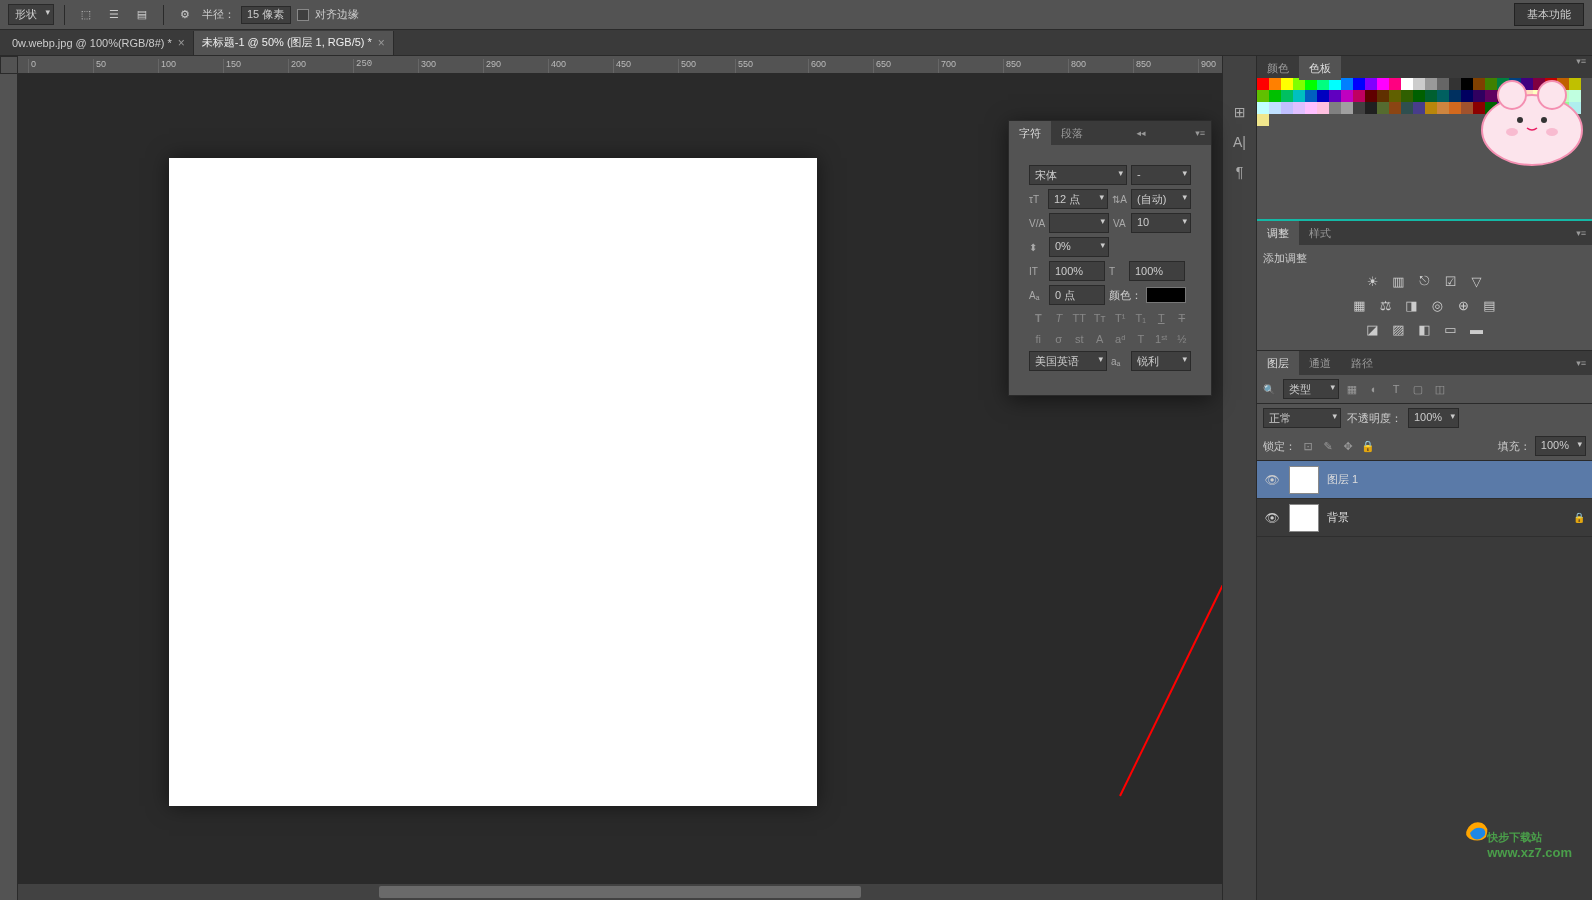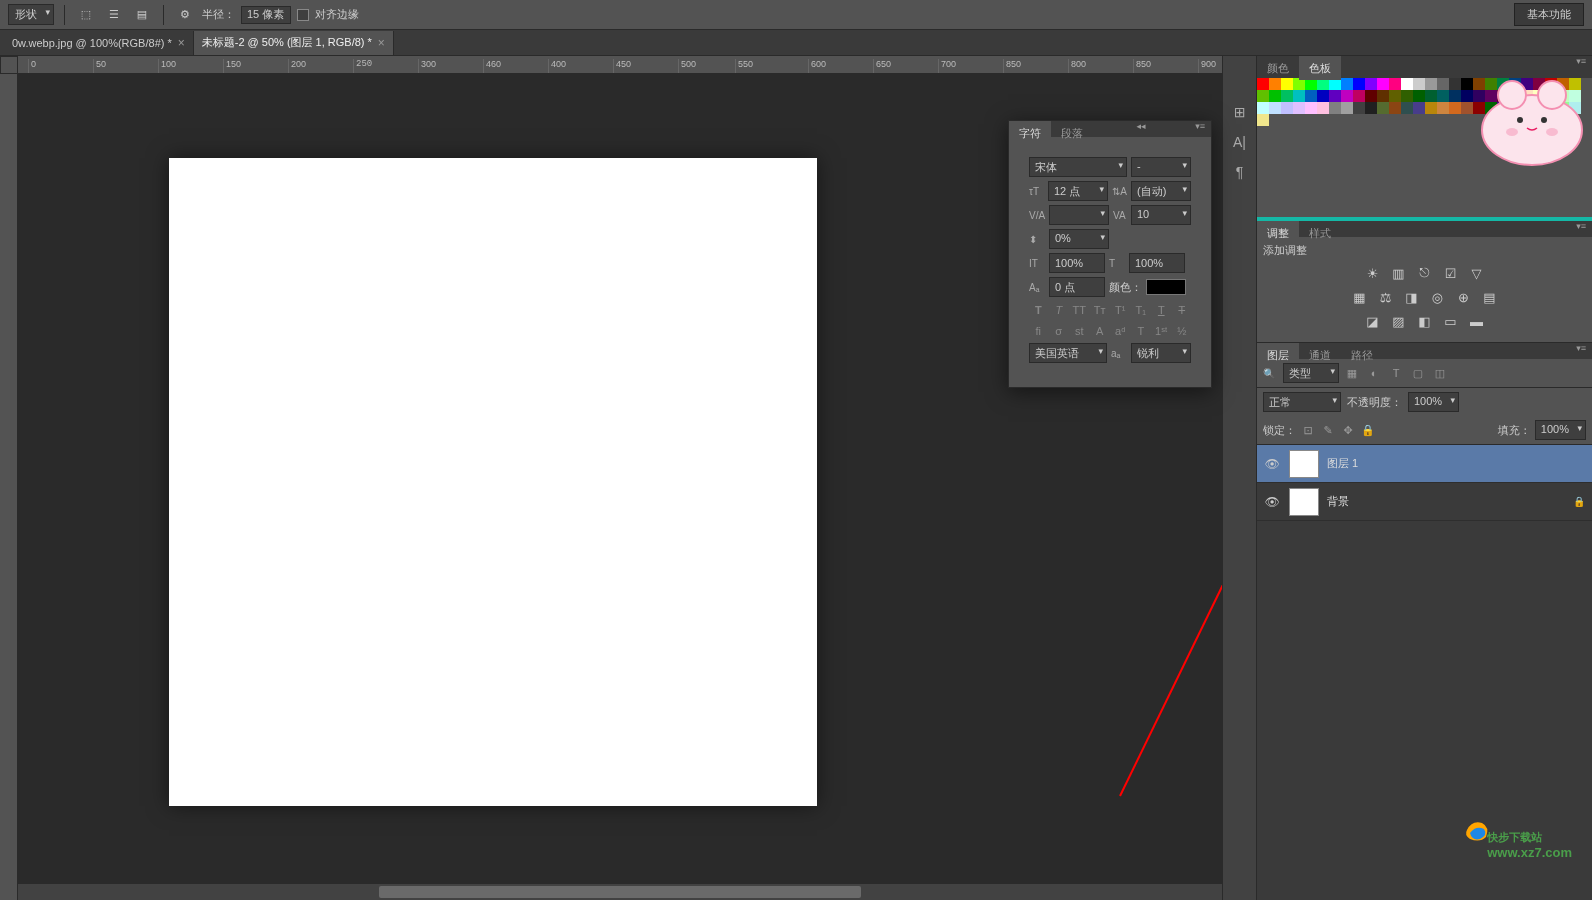--- a/index.html
+++ b/index.html
@@ -30,21 +30,21 @@
 .ruler-h { position: absolute; top: 0; left: 18px; right: 0; height: 18px; background: #535353; border-bottom: 1px solid #2a2a2a; overflow: hidden; }
 .ruler-v { position: absolute; top: 18px; left: 0; width: 18px; bottom: 0; background: #535353; border-right: 1px solid #2a2a2a; }
 .ruler-corner { position: absolute; top: 0; left: 0; width: 18px; height: 18px; background: #535353; border: 1px solid #2a2a2a; }
 .ruler-tick { position: absolute; top: 3px; color: #bbb; font-size: 9px; border-left: 1px solid #666; padding-left: 2px; height: 15px; }
 .canvas { position: absolute; top: 102px; left: 169px; width: 648px; height: 648px; background: #fff; box-shadow: 0 0 20px rgba(0,0,0,0.5); }
 .hscroll { position: absolute; bottom: 0; left: 18px; right: 0; height: 16px; background: #424242; }
 .hscroll-thumb { position: absolute; left: 30%; width: 40%; height: 12px; top: 2px; background: #6a6a6a; border-radius: 2px; }
 
 
 .char-panel { position: absolute; left: 1008px; top: 120px; width: 204px; background: #535353; border: 1px solid #2a2a2a; box-shadow: 0 4px 20px rgba(0,0,0,0.5); font-size: 11px; }
-.panel-tabs { height: 16px; display: flex; background: #3a3a3a; }
+.panel-tabs { height: 24px; display: flex; background: #3a3a3a; align-items: center; }
 .panel-tab { padding: 0 10px; height: 24px; display: flex; align-items: center; color: #999; }
 .panel-tab.active { background: #535353; color: #ddd; }
 .panel-menu { margin-left: auto; padding: 0 6px; color: #999; font-size: 9px; }
 .panel-body { padding: 20px; }
 .panel-row { display: flex; gap: 4px; margin-bottom: 4px; align-items: center; }
 .p-dropdown { flex: 1; background: #3f3f3f; border: 1px solid #2a2a2a; color: #ccc; padding: 2px 16px 2px 5px; font-size: 11px; height: 20px; position: relative; }
 .p-dropdown.small { flex: 0 0 60px; }
 .p-dropdown::after { content: '▾'; position: absolute; right: 3px; top: 2px; font-size: 9px; }
 .p-icon { width: 16px; height: 14px; color: #aaa; font-size: 10px; display: flex; align-items: center; }
 .p-input { width: 56px; background: #3f3f3f; border: 1px solid #2a2a2a; color: #ccc; padding: 2px 5px; height: 20px; font-size: 11px; }
@@ -52,21 +52,21 @@
 .p-btn { flex: 1; height: 18px; display: flex; align-items: center; justify-content: center; color: #888; font-size: 11px; cursor: pointer; }
 .color-swatch { width: 40px; height: 16px; background: #000; border: 1px solid #777; }
 
 
 .right-dock { width: 370px; background: #535353; display: flex; border-left: 1px solid #2a2a2a; }
 .dock-strip { width: 34px; background: #424242; border-right: 1px solid #2a2a2a; padding-top: 40px; }
 .dock-strip-btn { width: 28px; height: 28px; margin: 2px auto; display: flex; align-items: center; justify-content: center; color: #aaa; font-size: 14px; }
 .dock-panels { flex: 1; display: flex; flex-direction: column; }
 
 
-.color-section { height: 165px; border-bottom: 4px solid #14b8a6; position: relative; }
+.color-section { height: 165px; border-bottom: 2px solid #14b8a6; position: relative; }
 .swatches { display: flex; flex-wrap: wrap; padding: 0; }
 .swatch { width: 12px; height: 12px; border: none; }
 .color-tabs { position: absolute; top: 0; left: 0; display: flex; height: 22px; background: #3a3a3a; z-index: 2; width: 100%; }
 .swatch-grid { margin-top: 0; height: 145px; overflow: hidden; }
 
 
 .adj-section { border-bottom: 1px solid #2a2a2a; }
 .adj-body { padding: 6px; }
 .adj-label { font-size: 11px; color: #ccc; margin-bottom: 6px; }
 .adj-icons { display: flex; gap: 8px; justify-content: center; margin: 6px 0; }
@@ -114,37 +114,37 @@
   <span class="opt-label">对齐边缘</span>
   <span class="workspace-btn">基本功能</span>
 </div>
 
 <div class="tab-bar">
   <div class="doc-tab">
     <span>0w.webp.jpg @ 100%(RGB/8#) *</span>
     <span class="tab-close">×</span>
   </div>
   <div class="doc-tab active">
-    <span>未标题-2 @ 50% (图层 1, RGB/8) *</span>
+    <span>未标题-1 @ 50% (图层 1, RGB/5) *</span>
     <span class="tab-close">×</span>
   </div>
 </div>
 
 <div class="main-area">
   <div class="canvas-wrap">
     <div class="ruler-corner"></div>
     <div class="ruler-h" id="ruler-h">
         <span class="ruler-tick" style="left: 10px;">0</span>
         <span class="ruler-tick" style="left: 75px;">50</span>
         <span class="ruler-tick" style="left: 140px;">100</span>
         <span class="ruler-tick" style="left: 205px;">150</span>
         <span class="ruler-tick" style="left: 270px;">200</span>
         <span class="ruler-tick" style="left: 335px; font-family: Liberation Mono, monospace;">250</span>
         <span class="ruler-tick" style="left: 400px;">300</span>
-        <span class="ruler-tick" style="left: 465px;">460</span>
+        <span class="ruler-tick" style="left: 465px;">290</span>
         <span class="ruler-tick" style="left: 530px;">400</span>
         <span class="ruler-tick" style="left: 595px;">450</span>
         <span class="ruler-tick" style="left: 660px;">500</span>
         <span class="ruler-tick" style="left: 694px; margin-left: 23px;">550</span>
         <span class="ruler-tick" style="left: 790px; text-align: right;">600</span>
         <span class="ruler-tick" style="left: 855px;">650</span>
         <span class="ruler-tick" style="left: 920px;">700</span>
         <span class="ruler-tick" style="left: 985px;">850</span>
         <span class="ruler-tick" style="left: 1050px;">800</span>
         <span class="ruler-tick" style="left: 1115px;">850</span>

